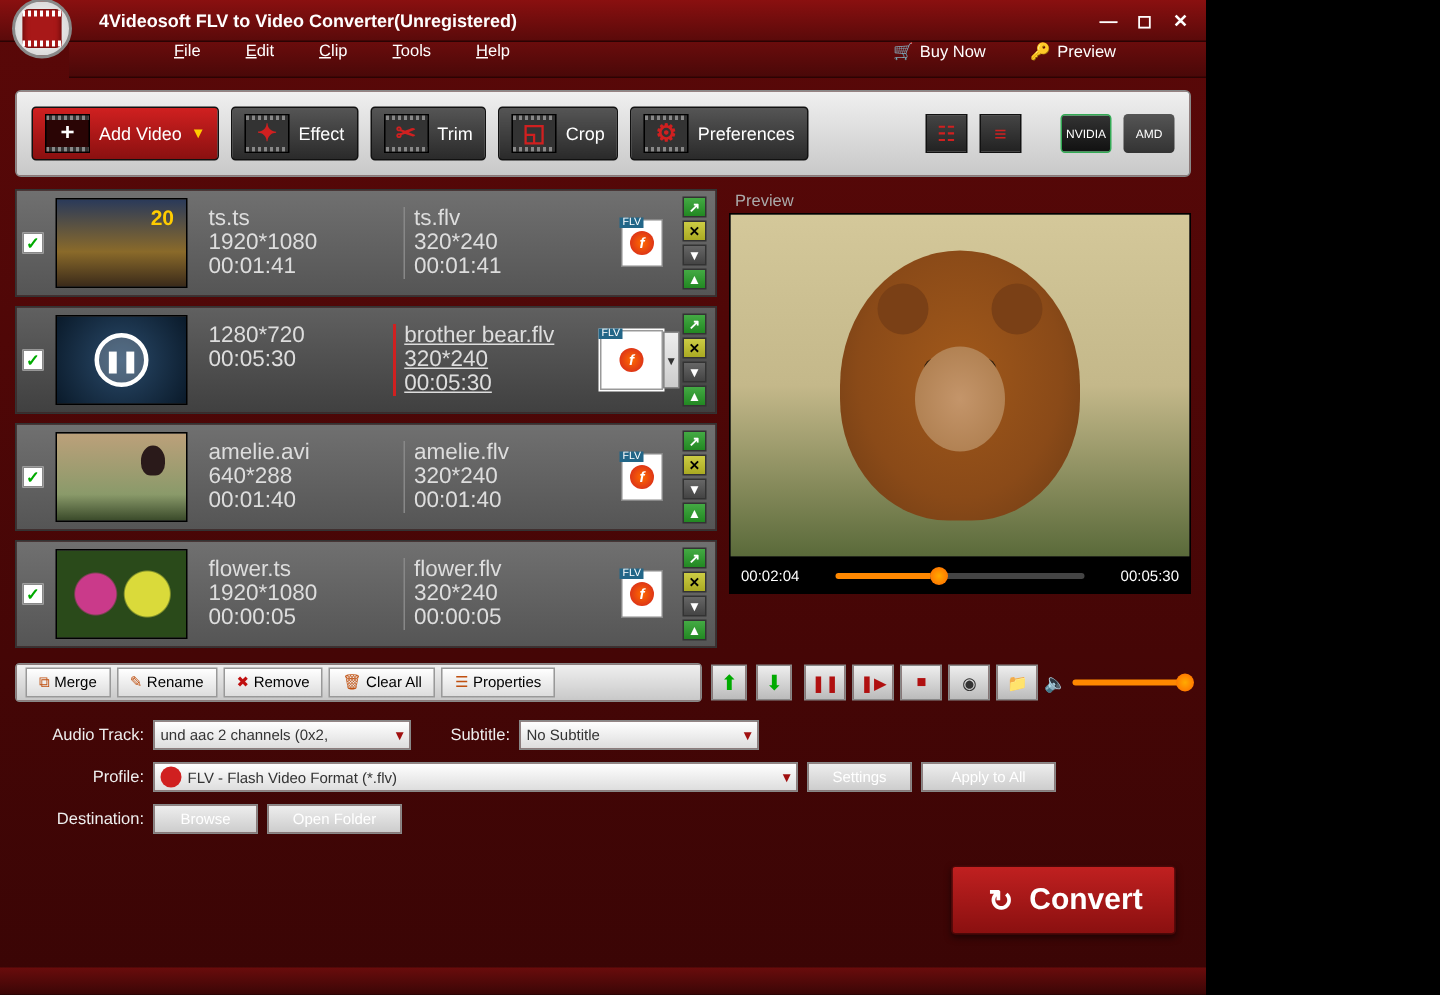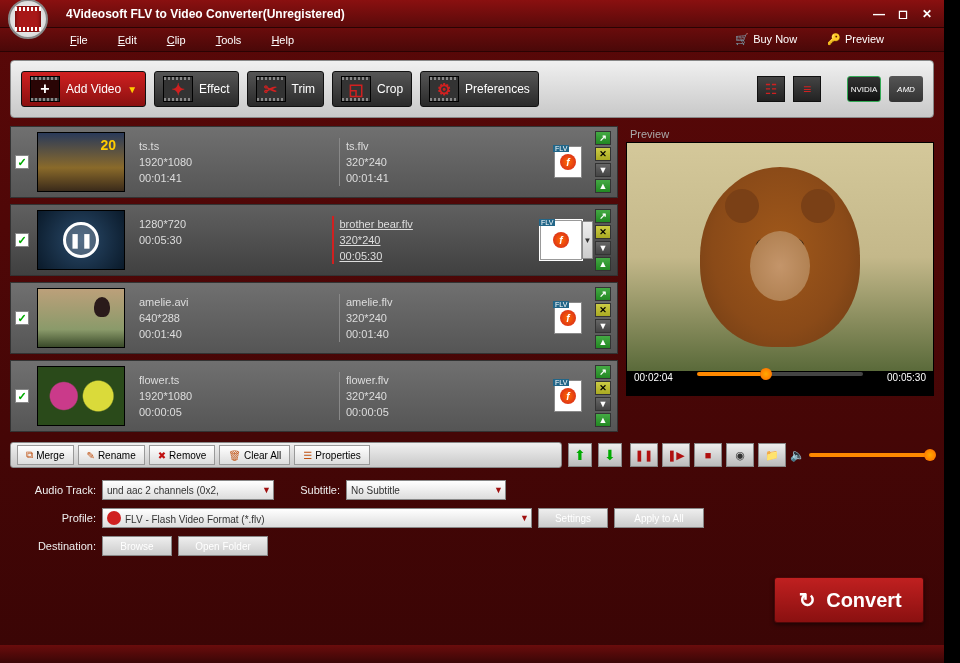--- a/index.html
+++ b/index.html
@@ -1,71 +1,71 @@
 <!DOCTYPE html>
 <html><head>
 <meta charset="utf-8">
 <style>
 * { box-sizing: border-box; margin: 0; padding: 0; font-family: Tahoma, sans-serif; }
 body { background: #000; width: 960px; height: 663px; overflow: hidden; }
-.app { width: 944px; height: 663px; background: linear-gradient(#5a0808, #3a0505); position: relative; }
+.app { width: 804px; height: 663px; background: linear-gradient(#5a0808, #3a0505); position: relative; }
 .titlebar { height: 28px; background: linear-gradient(#8a1010, #5a0a0a); display: flex; align-items: center; padding: 0 8px; border-bottom: 1px solid #2a0303; }
 .logo { width: 40px; height: 40px; background: radial-gradient(circle, #fff 0%, #ccc 100%); border-radius: 50%; position: relative; margin-right: 8px; display:flex; align-items:center; justify-content:center; margin-top:10px; z-index:5; border:2px solid #888;}
 .logo-inner { width: 26px; height: 26px; background: #a81818; border-radius: 4px; box-shadow: inset 0 0 4px #400; position:relative;}
 .logo-inner::before,.logo-inner::after{content:"";position:absolute;left:0;right:0;height:4px;background:repeating-linear-gradient(90deg,#fff 0,#fff 2px,#a81818 2px,#a81818 4px);}
 .logo-inner::before{top:1px}.logo-inner::after{bottom:1px}
 .title { color: #fff; font-size: 12px; font-weight: bold; flex: 1; padding-left: 10px;}
 .winbtns { display: flex; gap: 6px; }
 .winbtn { width: 18px; height: 16px; color: #fff; font-size: 12px; display: flex; align-items: center; justify-content: center; cursor: pointer; font-weight:bold;}
-.menubar { height: 24px; background: linear-gradient(#6a0c0c, #4a0808); display: flex; align-items: center; padding: 0 60px 0 70px; gap: 30px; font-size: 11px; border-bottom: 1px solid #2a0303;}
+.menubar { height: 24px; background: linear-gradient(#6a0c0c, #4a0808); display: flex; padding: 0 60px 0 70px; gap: 30px; font-size: 11px; border-bottom: 1px solid #2a0303; margin-left: 46px;}
 .menubar span { color: #fff; cursor: pointer; }
 .menubar span u { text-decoration: underline; }
 .menubar .spacer { flex: 1; }
 .menubar .buy { color: #8f8; } .menubar .reg { color: #fc0; }
 .menubar .mi-icon{display:inline-block;margin-right:4px;}
 .toolbar { height: 58px; margin: 8px 10px; background: linear-gradient(#f0f0f0, #c8c8c8); border: 1px solid #888; border-radius: 4px; display: flex; align-items: center; padding: 0 10px; gap: 8px; }
 .tbtn { height: 36px; background: linear-gradient(#555, #2a2a2a); border: 1px solid #111; border-radius: 3px; display: flex; align-items: center; padding: 0 8px; color: #fff; font-size: 12px; cursor: pointer; position:relative;}
 .tbtn.add { background: linear-gradient(#d02020, #8a1010); }
 .tbtn .ticon { width: 30px; height: 26px; background: #333; border: 1px solid #000; margin-right: 6px; display:flex; align-items:center; justify-content:center; font-size:14px; position:relative;}
 .tbtn .ticon::before,.tbtn .ticon::after{content:"";position:absolute;left:0;right:0;height:3px;background:repeating-linear-gradient(90deg,#888 0,#888 2px,#333 2px,#333 4px);}
 .tbtn .ticon::before{top:0}.tbtn .ticon::after{bottom:0}
 .tbtn.add .ticon{background:#2a0505;}
 .tbtn .ticon span{color:#d02020;font-weight:bold;z-index:1;font-size:16px;}
 .tbtn.add .ticon span{color:#fff;}
 .tbtn .arr{margin-left:6px;color:#fc0;font-size:10px;}
 .toolbar .tspacer{flex:1}
 .viewbtn{width:28px;height:26px;background:linear-gradient(#444,#222);border:1px solid #111;display:flex;align-items:center;justify-content:center;color:#d02020;cursor:pointer;font-size:14px;}
 .gpu{width:34px;height:26px;border-radius:3px;display:flex;align-items:center;justify-content:center;font-size:8px;color:#fff;}
 .gpu.nv{background:linear-gradient(#333,#111);border:1px solid #3a5;}
-.gpu.amd{background:linear-gradient(#555,#333);font-style:italic;}
+.gpu.amd{background:linear-gradient(#555,#333);}
 .content{display:flex;padding:0 10px;gap:8px;}
 .filelist{flex:1;display:flex;flex-direction:column;gap:6px;}
 .fileitem{height:72px;background:linear-gradient(#707070,#555);border:1px solid #333;display:flex;align-items:center;padding:4px;gap:8px;position:relative;}
 .fileitem.sel{background:linear-gradient(#606060,#404040);}
 .fcheck{width:14px;height:14px;background:#fff;border:1px solid #888;display:flex;align-items:center;justify-content:center;color:#0a0;font-size:11px;cursor:pointer;font-weight:bold;}
 .thumb{width:88px;height:60px;background:#222;border:1px solid #000;position:relative;overflow:hidden;display:flex;align-items:center;justify-content:center;color:#fff;font-size:20px;}
-.finfo{flex:1;display:flex;font-size:11px;color:#ddd;font-family:monospace;justify-content:space-between;}
+.finfo{flex:1;display:flex;font-size:15px;color:#ddd;font-family:monospace;justify-content:space-between;}
 .fcol{flex:1;line-height:16px;position:relative;padding-left:6px;}
 .fcol.out{border-left:1px solid #888;}
 .fileitem.sel .fcol.out{border-left:2px solid #d02020;text-decoration:underline;}
 .fmticon{width:28px;height:32px;background:#fff;border:1px solid #888;position:relative;display:flex;align-items:center;justify-content:center;margin-right:5px;}
 .fmticon.big{width:42px;height:40px;border:1px solid #999;box-shadow:0 0 0 1px #fff;}
 .fmticon::before{content:"FLV";position:absolute;top:-2px;left:-2px;background:#268;color:#fff;font-size:7px;padding:0 2px;}
 .fmticon .flash{width:16px;height:16px;background:radial-gradient(circle,#ff6a00,#d02020);border-radius:50%;display:flex;align-items:center;justify-content:center;color:#fff;font-size:10px;font-style:italic;font-weight:bold;}
 .fmticon .drop{position:absolute;right:-12px;top:0;bottom:0;width:11px;background:linear-gradient(#eee,#ccc);border:1px solid #888;display:flex;align-items:center;justify-content:center;font-size:8px;color:#333;}
 .fctrls{width:18px;display:flex;flex-direction:column;gap:2px;}
 .fctrl{width:16px;height:14px;border:1px solid #333;display:flex;align-items:center;justify-content:center;font-size:9px;cursor:pointer;font-weight:bold;}
 .fctrl.a{background:linear-gradient(#4a4,#282);color:#fff;}
 .fctrl.b{background:linear-gradient(#cc4,#aa2);color:#000;}
 .fctrl.c{background:linear-gradient(#666,#444);color:#fff;}
 .fctrl.d{background:linear-gradient(#4a4,#282);color:#fff;}
 .preview{width:308px;display:flex;flex-direction:column;}
 .pvtitle{color:#aaa;font-size:11px;padding:2px 4px;}
 .pvscreen{width:308px;height:230px;background:#222;border:1px solid #000;position:relative;overflow:hidden;}
-.pvtime{height:24px;background:#000;display:flex;padding:0 8px;font-size:10px;color:#fff;gap:24px;}
+.pvtime{height:24px;background:#000;display:flex;align-items:center;padding:0 8px;font-size:10px;color:#fff;gap:24px;}
 .pvbar{flex:1;height:4px;background:linear-gradient(90deg,#f80 0%,#f80 38%,#444 38%,#444 100%);border-radius:2px;position:relative;}
 .pvbar .knob{position:absolute;left:38%;top:-4px;width:12px;height:12px;background:radial-gradient(circle,#fa0,#f60);border-radius:50%;}
 .listactions{height:30px;margin:8px 10px 0;display:flex;align-items:center;gap:6px;}
 .labar{flex:1;height:26px;background:linear-gradient(#f0f0f0,#c8c8c8);border:1px solid #888;border-radius:3px;display:flex;align-items:center;padding:0 6px;gap:4px;}
 .labtn{height:20px;padding:0 8px;background:linear-gradient(#fff,#ddd);border:1px solid #999;font-size:10px;display:flex;align-items:center;gap:3px;cursor:pointer;}
 .labtn .li{font-size:10px;}
 .arrbtn{width:24px;height:24px;background:linear-gradient(#eee,#bbb);border:1px solid #888;display:flex;align-items:center;justify-content:center;cursor:pointer;font-size:14px;}
 .arrbtn.up{color:#0a0}.arrbtn.dn{color:#0a0}
 .pvctrls{width:308px;height:30px;display:flex;align-items:center;gap:4px;padding:0 2px;}
 .pcbtn{width:28px;height:24px;background:linear-gradient(#eee,#bbb);border:1px solid #888;display:flex;align-items:center;justify-content:center;cursor:pointer;font-size:11px;color:#b01010;}

